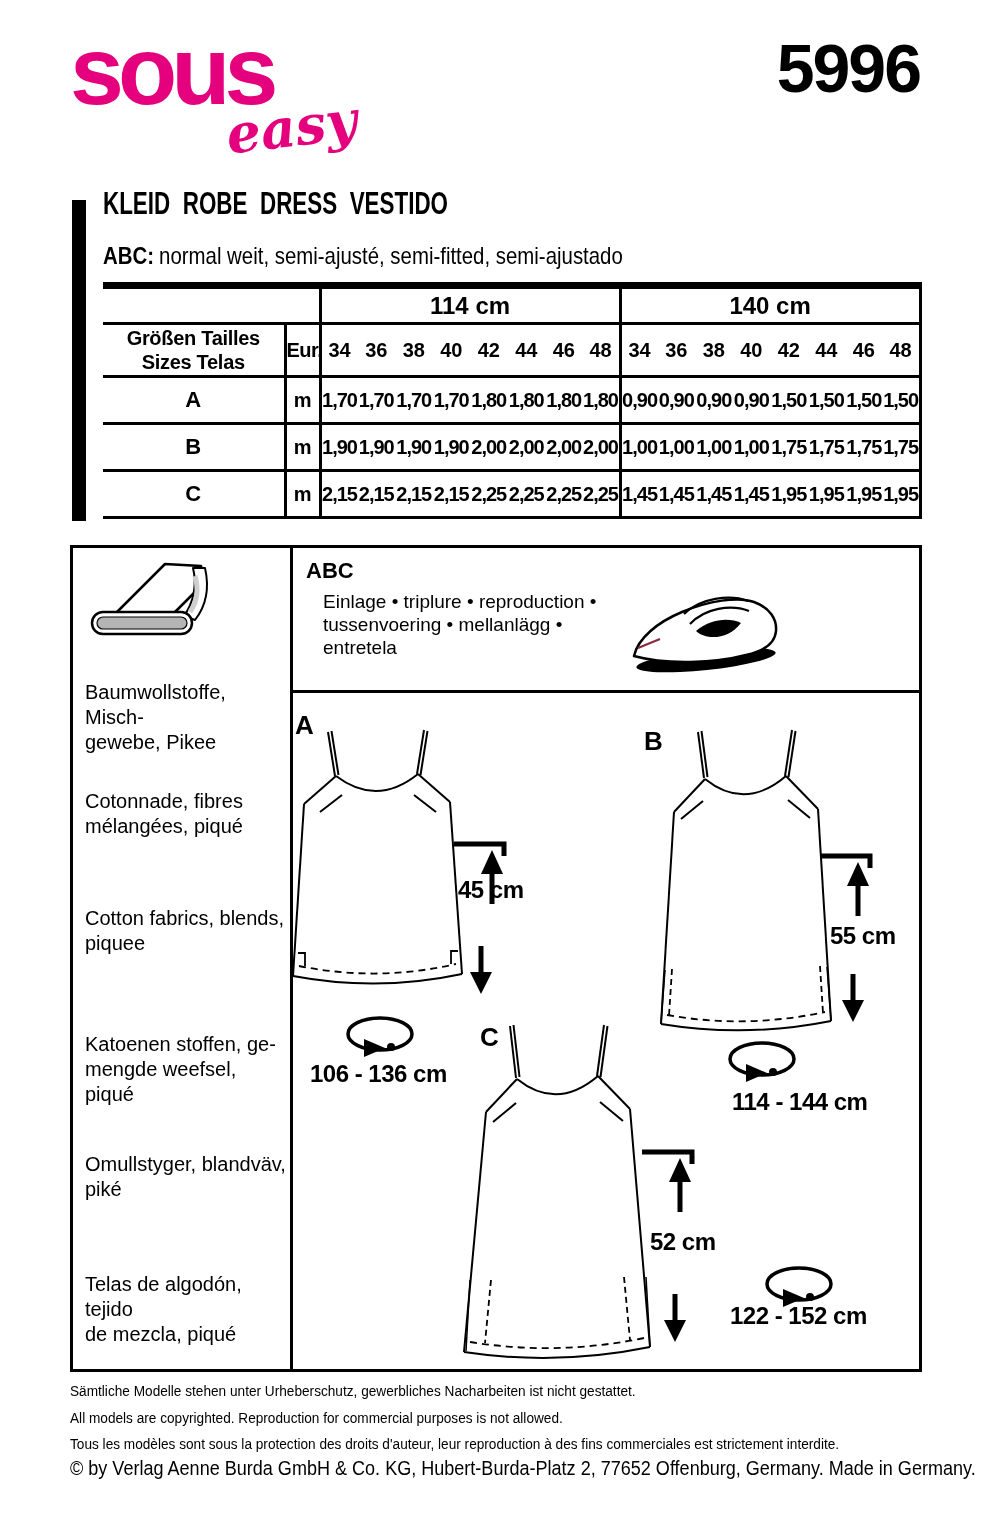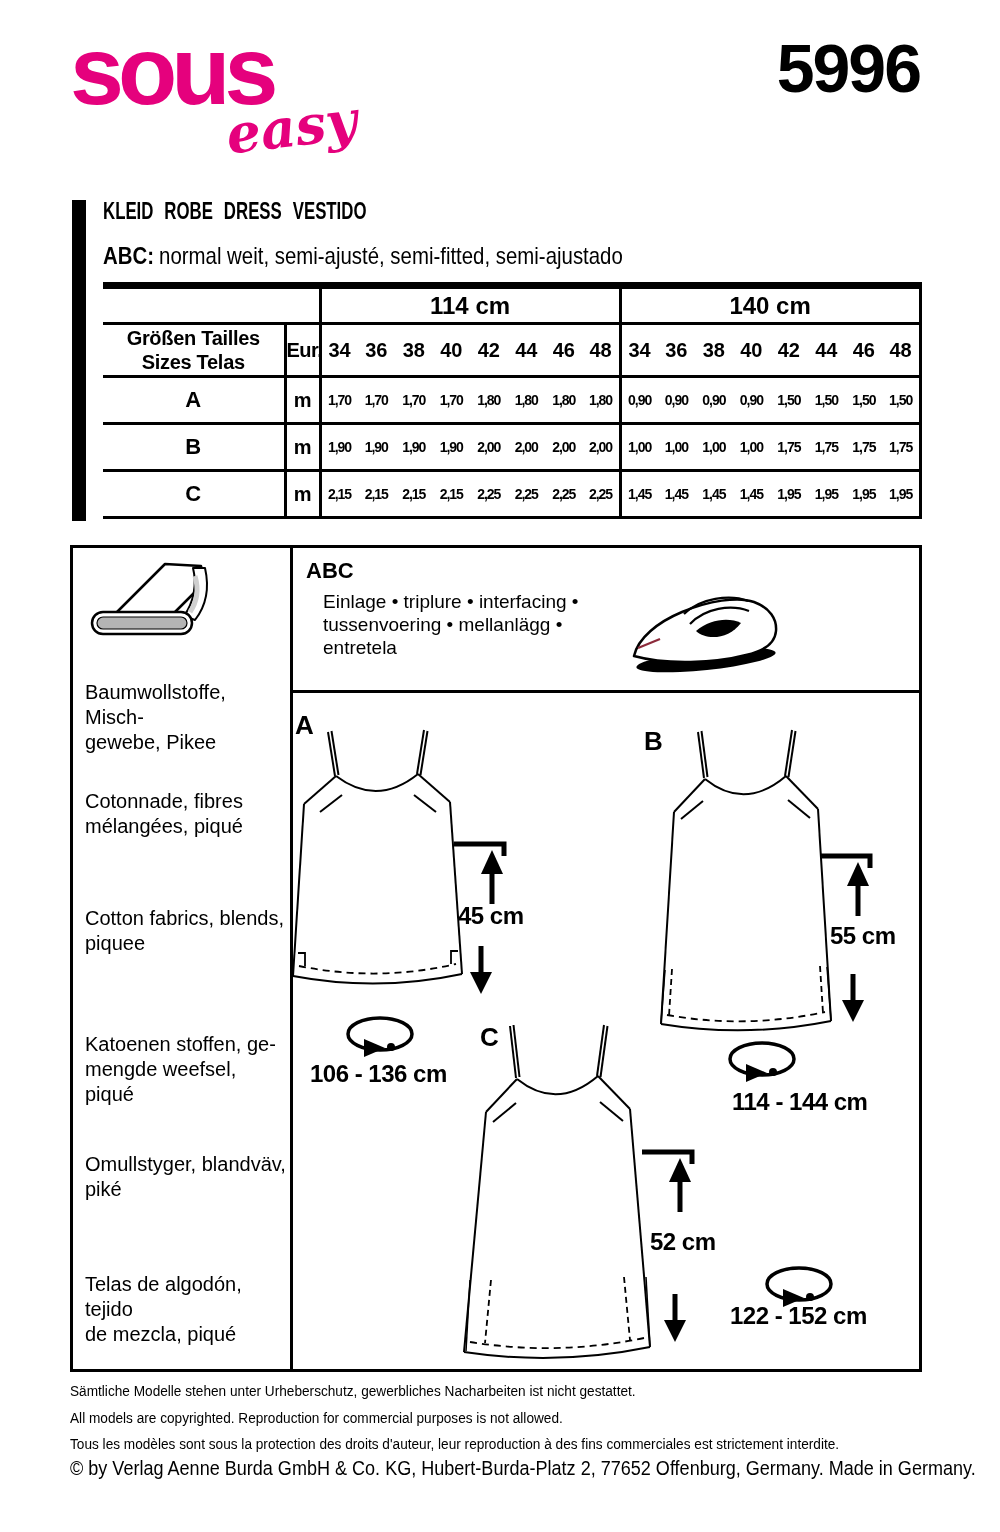--- a/index.html
+++ b/index.html
@@ -8,41 +8,41 @@
   
   .logo-burda{position:absolute;left:70px;top:22px;font-size:97px;font-weight:bold;
       letter-spacing:-6px;color:#e5017d;line-height:1;}
   .logo-easy{position:absolute;left:226px;top:100px;font-family:"DejaVu Serif",serif;
       font-style:italic;font-weight:bold;font-size:54px;color:#e5017d;line-height:1;
       transform:rotate(-7deg);}
   .pattern-number{position:absolute;left:760px;top:34px;width:160px;text-align:right;
       font-size:68px;font-weight:bold;letter-spacing:-2px;line-height:1;}
   
   .title-bar{position:absolute;left:72px;top:200px;width:14px;height:321px;background:#000;}
-  .title{position:absolute;left:103px;top:199px;font-size:24px;font-weight:bold;line-height:1;text-align:right;}
+  .title{position:absolute;left:103px;top:187px;font-size:32px;font-weight:bold;line-height:1;text-align:right;}
   .subtitle{position:absolute;left:103px;top:243px;font-size:24px;line-height:1.1;}
   .cx70{display:inline-block;transform:scaleX(.70);transform-origin:0 50%;white-space:nowrap;word-spacing:9px;}
   .cx85{display:inline-block;transform:scaleX(.85);transform-origin:0 50%;white-space:nowrap;}
   .cx88{display:inline-block;transform:scaleX(.88);transform-origin:0 50%;white-space:nowrap;}
   .subtitle b{margin-right:6px;}
   
   table.fab{position:absolute;left:103px;top:282px;width:817px;border-collapse:collapse;
       table-layout:fixed;border-top:7px solid #000;border-right:3px solid #000;}
   table.fab td{border-bottom:3px solid #000;padding:0;text-align:center;vertical-align:middle;
       font-weight:bold;overflow:hidden;}
   td.bl{border-left:3px solid #000;}
   tr.r1 td{height:33px;font-size:24px;text-align:center;}
   tr.r2 td{height:50px;}
   tr.rv td{height:44px;}
   td.c-span{border-bottom:3px solid #000;}
   td.c-label{text-align:left;padding-left:2px;font-size:20px;line-height:1.2;white-space:pre-line;letter-spacing:-0.3px;}
   td.c-eur{font-size:20px;letter-spacing:-0.5px;}
   td.c-size{font-size:20px;}
   td.c-rowlabel{text-align:left;padding-left:3px;font-size:22px;}
-  td.c-val{font-size:14px;letter-spacing:-1px;}
+  td.c-val{font-size:20px;letter-spacing:-1px;}
   
   .main-box{position:absolute;left:70px;top:545px;width:846px;height:821px;border:3px solid #000;}
   .left-col{position:absolute;left:0;top:0;width:217px;height:821px;border-right:3px solid #000;}
   .fabric-text{position:absolute;left:12px;width:202px;font-size:20px;line-height:25px;white-space:pre-line;}
   .abc-box{position:absolute;left:220px;top:0;right:0;height:142px;border-bottom:3px solid #000;}
   .abc-label{position:absolute;left:13px;top:10px;font-size:22px;font-weight:bold;}
   .abc-text{position:absolute;left:30px;top:42px;font-size:19px;line-height:23px;white-space:pre-line;}
   
   .view-label{position:absolute;font-size:26px;font-weight:bold;line-height:1;}
   .meas-text{position:absolute;font-size:24px;font-weight:bold;letter-spacing:-0.5px;white-space:nowrap;}
@@ -198,21 +198,21 @@
       <div class="fabric-text" style="top:484px">Katoenen stoffen, ge-
 mengde weefsel, piqué</div>
       <div class="fabric-text" style="top:724px">Telas de algodón, tejido
 de mezcla, piqué</div>
       <div class="fabric-text" style="top:604px">Omullstyger, blandväv,
 piké</div>
     </div>
 
     <div class="abc-box">
       <div class="abc-label">ABC</div>
-      <div class="abc-text">Einlage • triplure • interfacing •
+      <div class="abc-text">Einlage • triplure • reproduction •
 tussenvoering • mellanlägg •
 entretela</div>
       <svg class="abs" style="left:335px;top:38px" width="155" height="92" viewBox="0 0 155 92">
         <ellipse cx="78" cy="74" rx="70" ry="10" fill="#000" transform="rotate(-6 78 74)"></ellipse>
         <path d="M6 70 C10 52 30 36 54 26 C80 15 110 10 126 16 C142 22 149 33 148 45 C147 57 136 65 118 69 C88 77 38 79 6 70 Z" fill="#fff" stroke="#000" stroke-width="2.5" stroke-linejoin="round"></path>
         <path d="M56 28 C72 12 102 8 120 15" fill="none" stroke="#000" stroke-width="2.2"></path>
         <path d="M62 38 C77 22 103 18 121 25" fill="none" stroke="#000" stroke-width="2.2"></path>
         <path d="M68 45 C82 33 101 31 113 37 C101 53 79 55 68 45 Z" fill="#000"></path>
         <line x1="10" y1="62" x2="32" y2="53" stroke="#8c2a3a" stroke-width="2.2"></line>
       </svg>
@@ -237,21 +237,21 @@
       <path d="M13 242 Q92 258 170 240" stroke-width="1.8" stroke-dasharray="7 5"></path>
       <path d="M12 229 l7 0 l0 13" stroke-width="1.8"></path>
       <path d="M172 227 l-7 0 l0 13" stroke-width="1.8"></path>
     </g>
   </svg>
   <svg class="abs" style="left:452px;top:840px" width="58" height="68" viewBox="0 0 58 68">
     <path d="M2 4 H52 V16" fill="none" stroke="#000" stroke-width="5"></path>
     <line x1="40" y1="64" x2="40" y2="30" stroke="#000" stroke-width="5"></line>
     <polygon points="29,34 51,34 40,10" fill="#000"></polygon>
   </svg>
-  <div class="meas-text" style="left:458px;top:902px">45 cm</div>
+  <div class="meas-text" style="left:458px;top:876px">45 cm</div>
   <svg class="abs" style="left:468px;top:944px" width="26" height="52" viewBox="0 0 26 52">
     <line x1="13" y1="2" x2="13" y2="30" stroke="#000" stroke-width="5"></line>
     <polygon points="2,28 24,28 13,50" fill="#000"></polygon>
   </svg>
   <svg class="abs" style="left:344px;top:1015px" width="72" height="46" viewBox="0 0 72 46">
     <ellipse cx="36" cy="19" rx="32" ry="16" fill="none" stroke="#000" stroke-width="3.5"></ellipse>
     <polygon points="20,24 20,42 41,33" fill="#000"></polygon>
     <circle cx="47" cy="32" r="4" fill="#000"></circle>
   </svg>
   <div class="meas-text" style="left:310px;top:1060px">106 - 136 cm</div>

